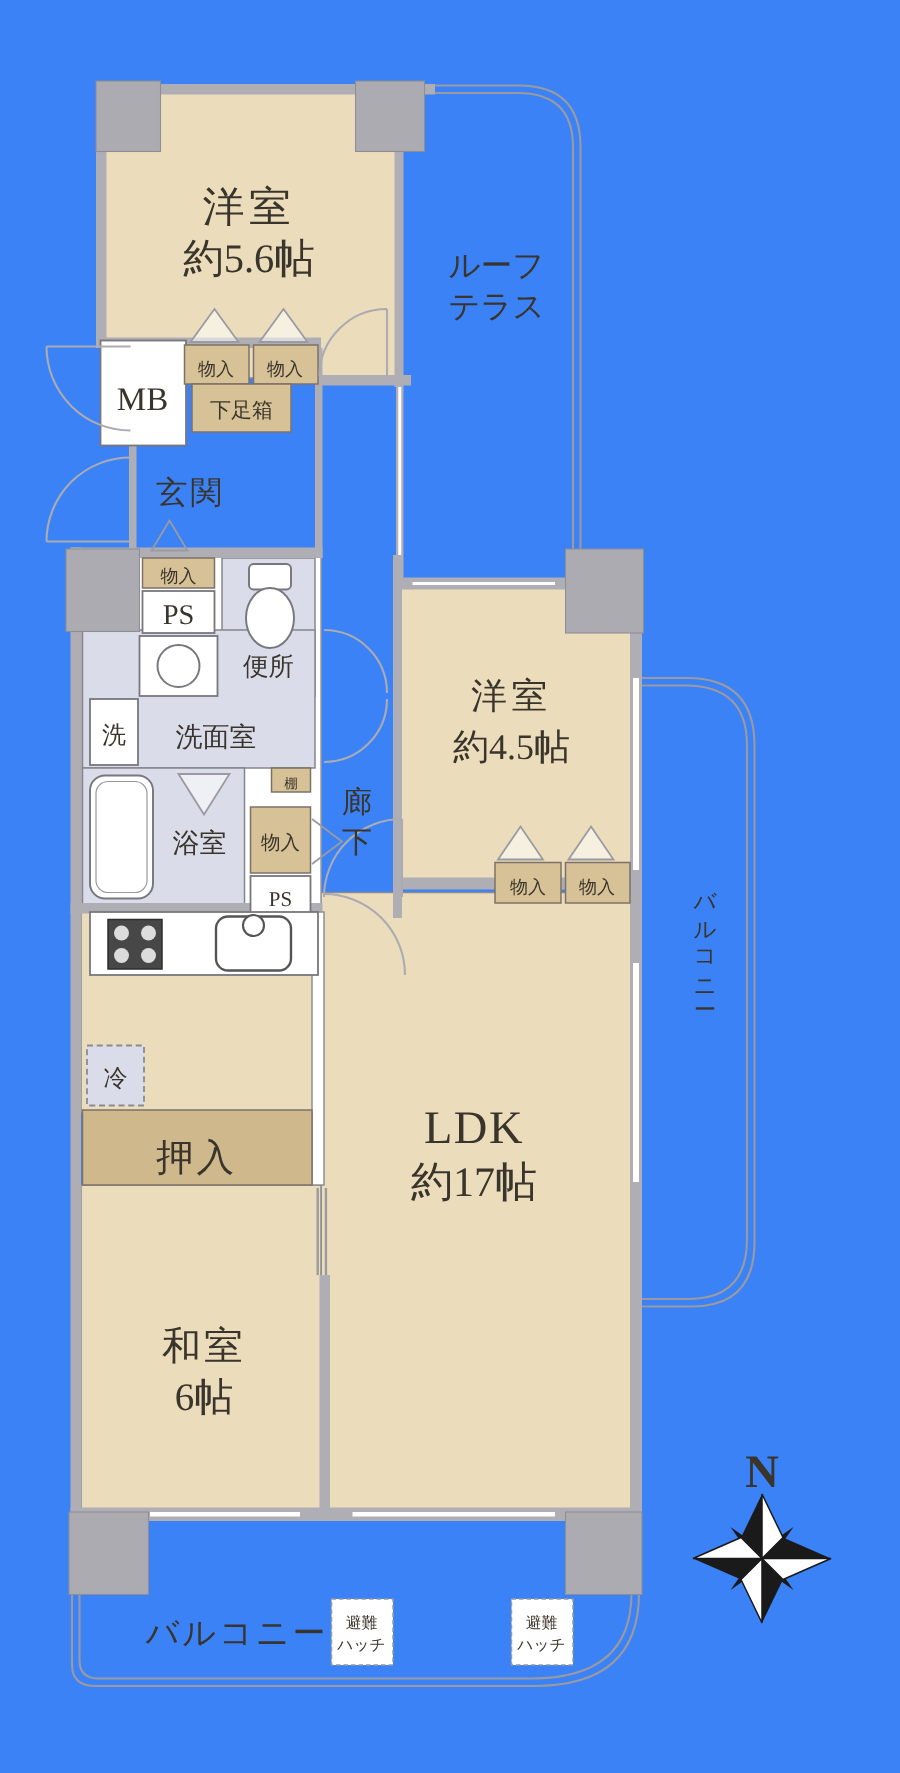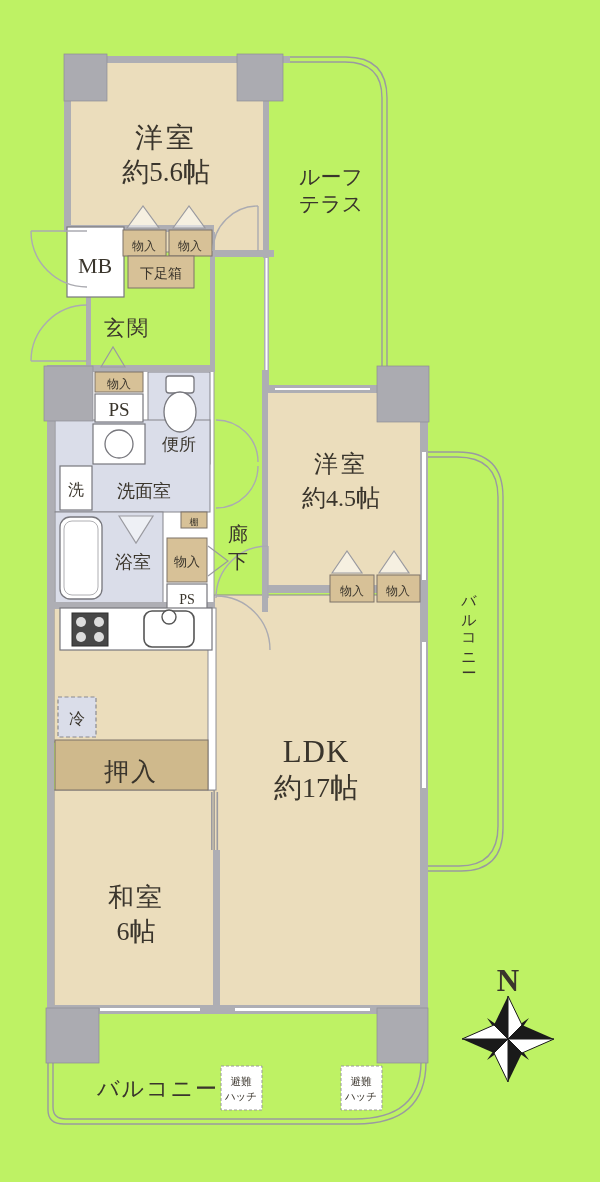--- a/index.html
+++ b/index.html
@@ -1,16 +1,16 @@
 <!DOCTYPE html>
 <html><head>
 <meta charset="utf-8">
 <style>
   html,body{margin:0;padding:0;background:#fff;}
-  #stage{position:relative;width:600px;height:1182px;background:#bef264;overflow:hidden;
+  #stage{position:relative;width:600px;height:1182px;background:#3b82f6;overflow:hidden;
          font-family:"Liberation Serif","DejaVu Serif",serif;}
   #plan-svg{position:absolute;left:0;top:0;}
   .vtext{position:absolute;writing-mode:vertical-rl;color:#3a352c;
          font-family:"Liberation Serif","DejaVu Serif",serif;}
   #balcony-right-label{left:452px;top:584px;width:26px;height:110px;
          font-size:15px;letter-spacing:3px;}
   svg text{fill:#3a352c;font-family:"Liberation Serif","DejaVu Serif",serif;}
   .wall{fill:#AEAEB4;}
   .blk{fill:#ABABB1;stroke:#8E8E94;stroke-width:.7;}
   .beige{fill:#EBDDBC;stroke:#8a8a90;stroke-width:1;}

